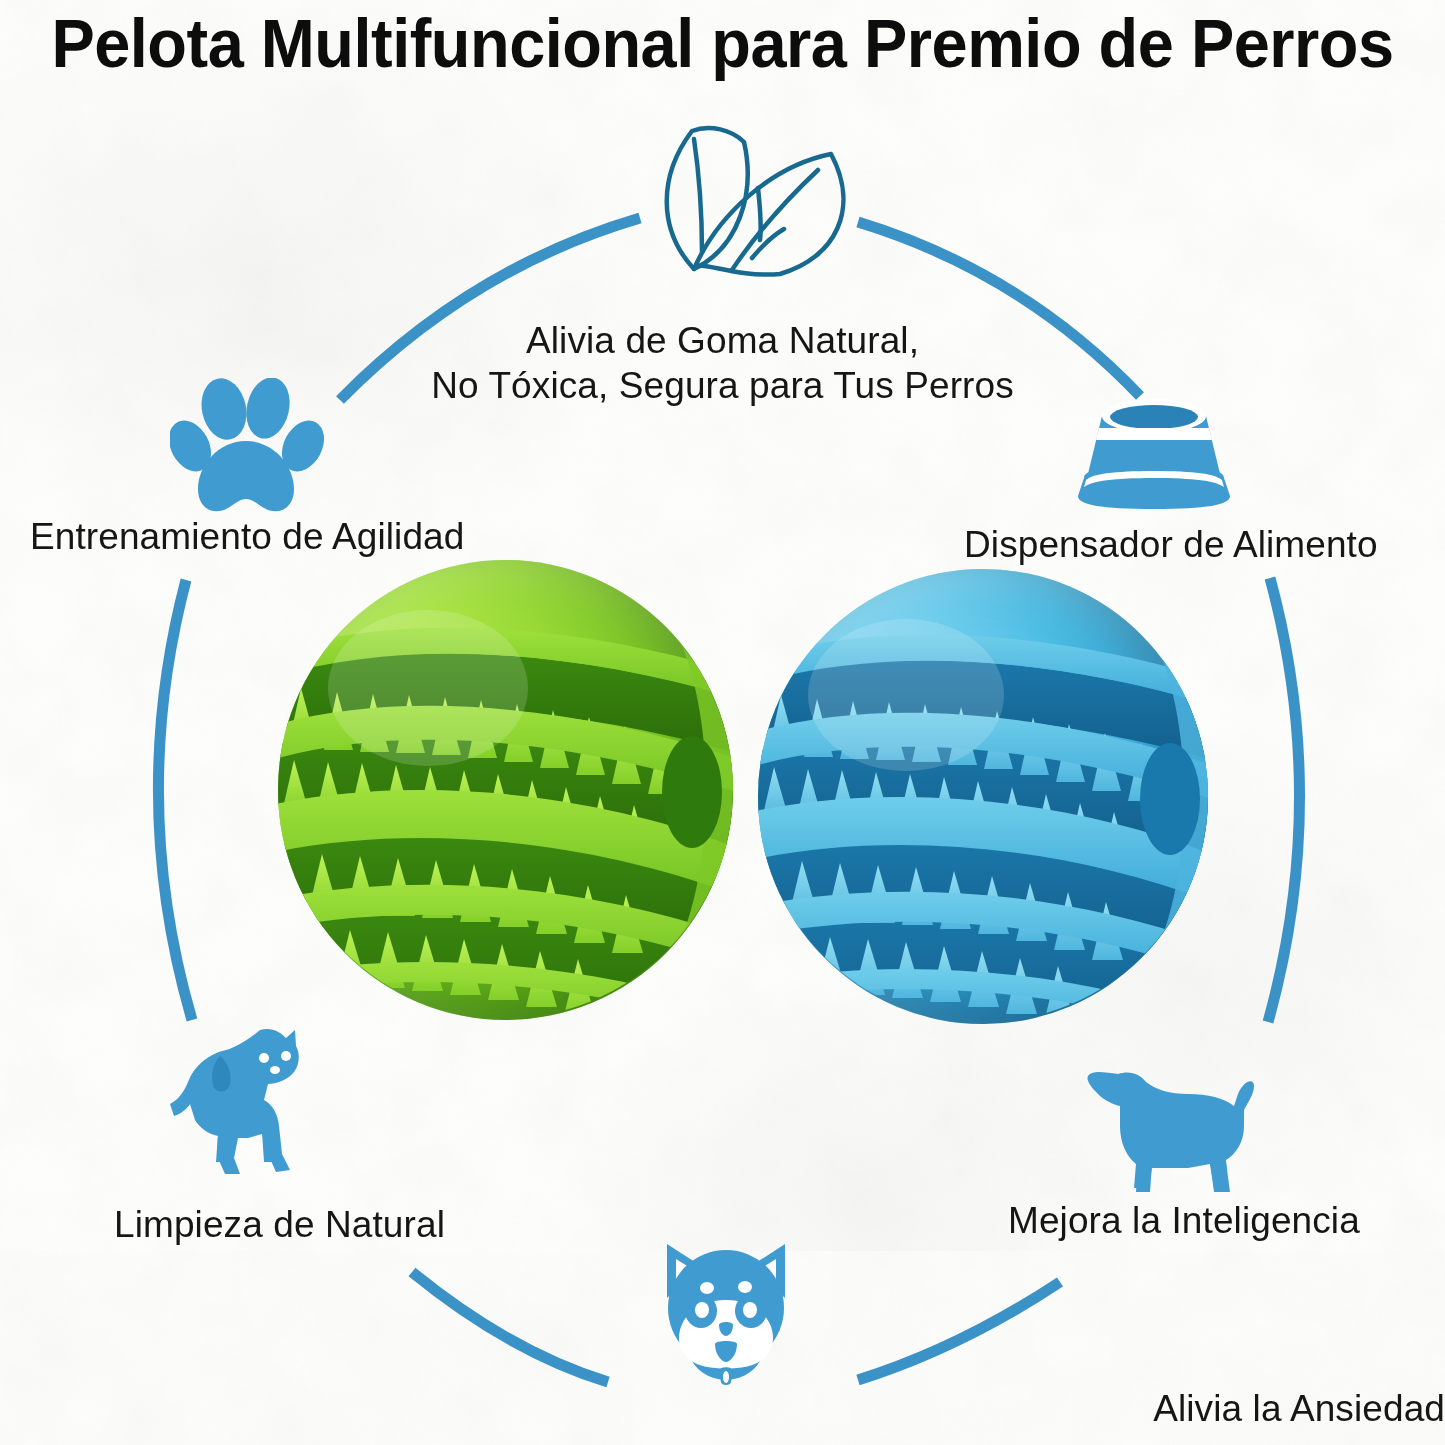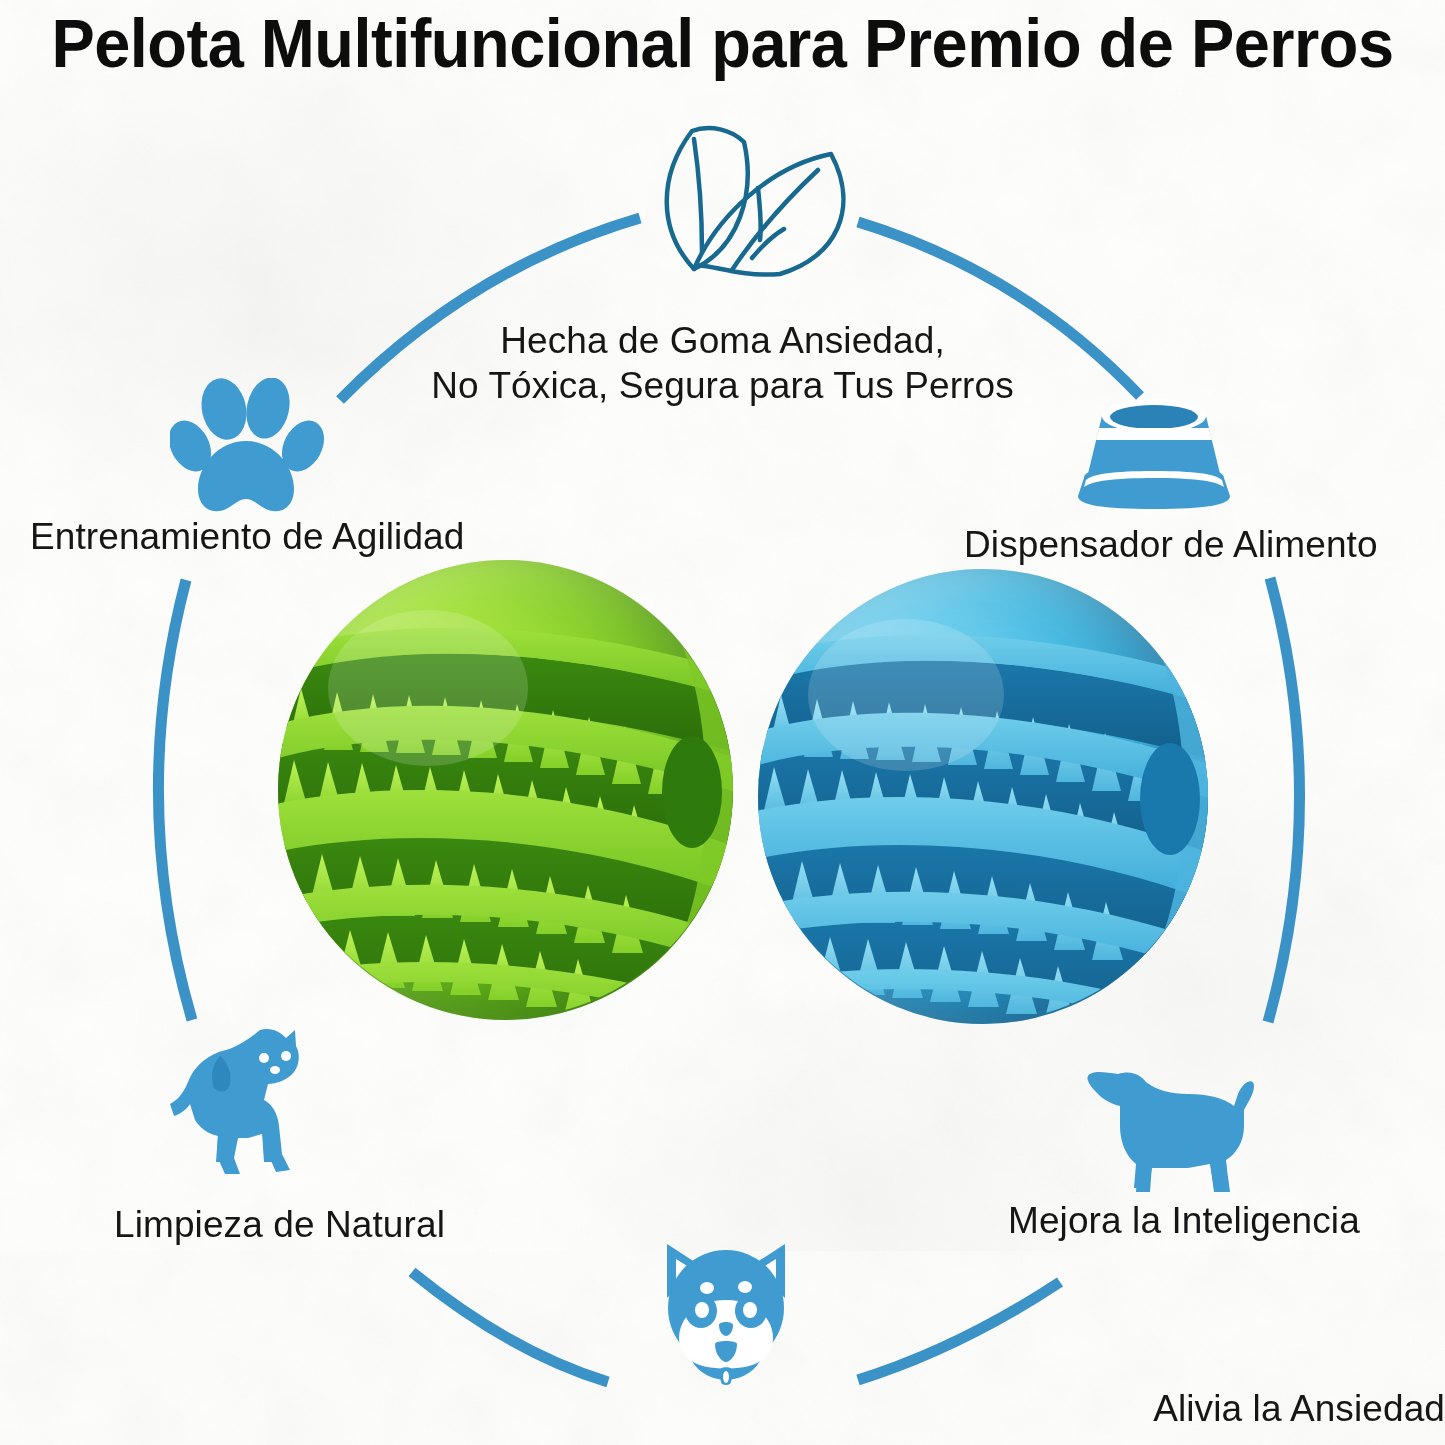--- a/index.html
+++ b/index.html
@@ -443,21 +443,21 @@
 
           <path d="M 372 28 C 410 78 426 152 426 227 C 426 305 410 379 372 429 L 416 441 C 448 385 460 307 460 227 C 460 149 448 71 416 15 Z" fill="#4cb4de" opacity="0.85"></path>
           <ellipse cx="412" cy="230" rx="30" ry="56" fill="#1a79ac"></ellipse>
         </g>
         <ellipse cx="148" cy="126" rx="98" ry="76" fill="#ffffff" opacity="0.16"></ellipse>
       </svg>
     </div>
   </div>
 
   <div class="label two-line" style="left:0; top:318px; width:1445px; text-align:center;">
-    <div>Hecha de Goma Ansiedad,</div>
+    <div>Alivia de Goma Natural,</div>
     <div>No Tóxica, Segura para Tus Perros</div>
   </div>
 
   <div class="label" style="left:30px; top:516px;">Entrenamiento de Agilidad</div>
 
   <div class="label" style="left:964px; top:524px;text-align:right;">Dispensador de Alimento</div>
 
   <div class="label" style="left:114px; top:1204px;">Limpieza de Natural</div>
 
   <div class="label" style="left:1008px; top:1200px;text-align:right;">Mejora la Inteligencia</div>

